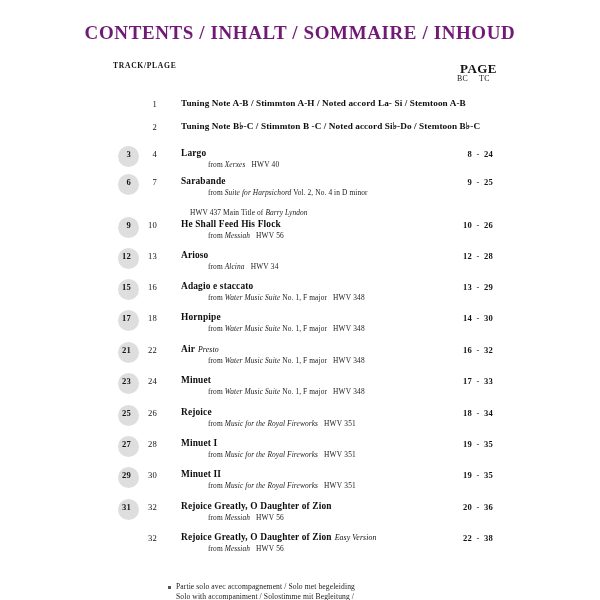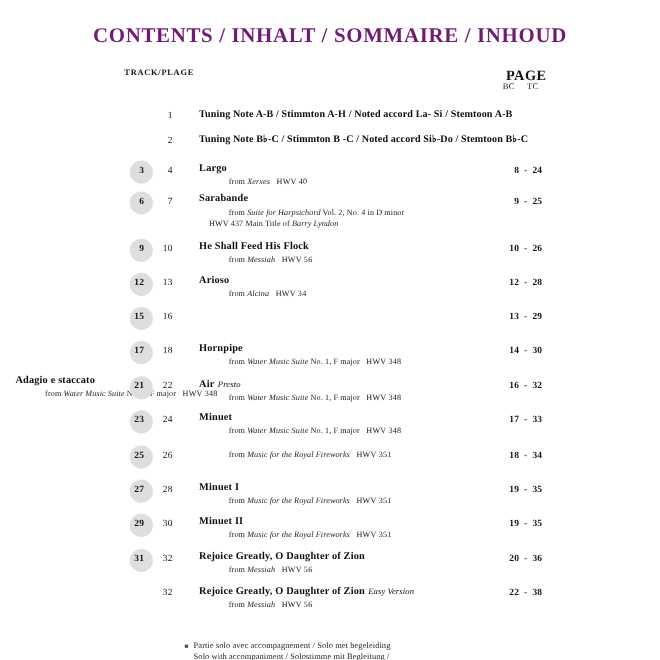--- a/index.html
+++ b/index.html
@@ -148,20 +148,21 @@
   }
   .sub .it {
     font-style: italic;
   }
   .sub .hwv {
     padding-left: 6px;
     letter-spacing: 0.2px;
   }
   .sub-indent {
     padding-left: 9px;
+    margin-top: 11px;
   }
 
   
   .tuning .ti {
     font-weight: bold;
     font-size: 9.2px;
     letter-spacing: 0.1px;
   }
 
   
@@ -289,21 +290,21 @@
           <div class="disc"></div>
           <div class="trk trk-a">12</div>
           <div class="trk trk-b">13</div>
         </div>
         <div class="body-cell">
           <div class="ti"><span>Arioso</span></div>
           <div class="sub"><span>from </span><span class="it">Alcina</span><span class="hwv">HWV 34</span></div>
         </div>
         <div class="pages"><span class="pg-bc">12</span><span class="pg-dash">-</span><span class="pg-tc">28</span></div>
       </div>
-      <div class="entry" style="position: absolute; left: 0px; top: 183px; width: 600px; flex-direction: column;">
+      <div class="entry" style="position: absolute; left: 0px; top: 183px; width: 600px;">
         <div class="tracks">
           <div class="disc"></div>
           <div class="trk trk-a">15</div>
           <div class="trk trk-b">16</div>
         </div>
         <div class="body-cell">
           <div class="ti"><span>Adagio e staccato</span></div>
           <div class="sub"><span>from </span><span class="it">Water Music Suite</span><span> No. 1, F major</span><span class="hwv">HWV 348</span></div>
         </div>
         <div class="pages"><span class="pg-bc">13</span><span class="pg-dash">-</span><span class="pg-tc">29</span></div>
@@ -344,20 +345,21 @@
         </div>
         <div class="pages"><span class="pg-bc">17</span><span class="pg-dash">-</span><span class="pg-tc">33</span></div>
       </div>
       <div class="entry" style="position: absolute; left: 0px; top: 309px; width: 600px;">
         <div class="tracks">
           <div class="disc"></div>
           <div class="trk trk-a">25</div>
           <div class="trk trk-b">26</div>
         </div>
         <div class="body-cell">
+          <div class="ti"><span>Rejoice</span></div>
           <div class="sub"><span>from </span><span class="it">Music for the Royal Fireworks</span><span class="hwv">HWV 351</span></div>
         </div>
         <div class="pages"><span class="pg-bc">18</span><span class="pg-dash">-</span><span class="pg-tc">34</span></div>
       </div>
       <div class="entry" style="position: absolute; left: 0px; top: 340px; width: 600px;">
         <div class="tracks">
           <div class="disc"></div>
           <div class="trk trk-a">27</div>
           <div class="trk trk-b">28</div>
         </div>

